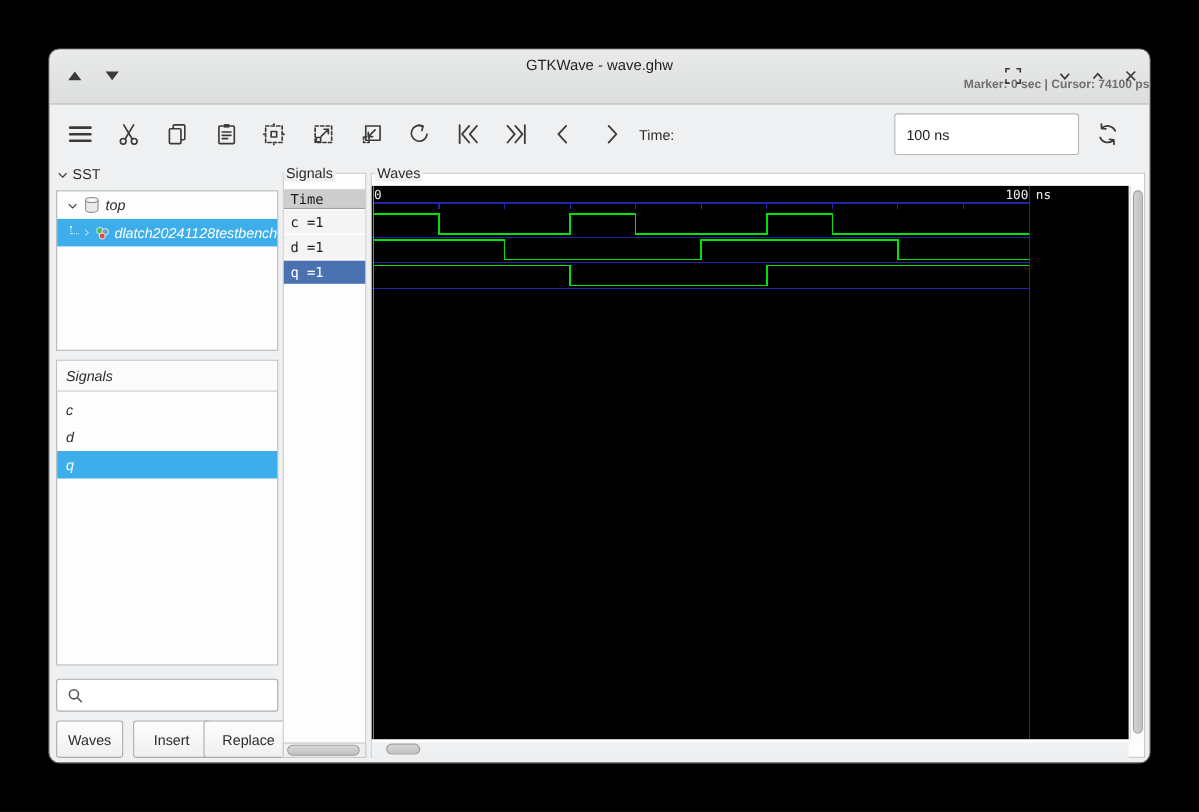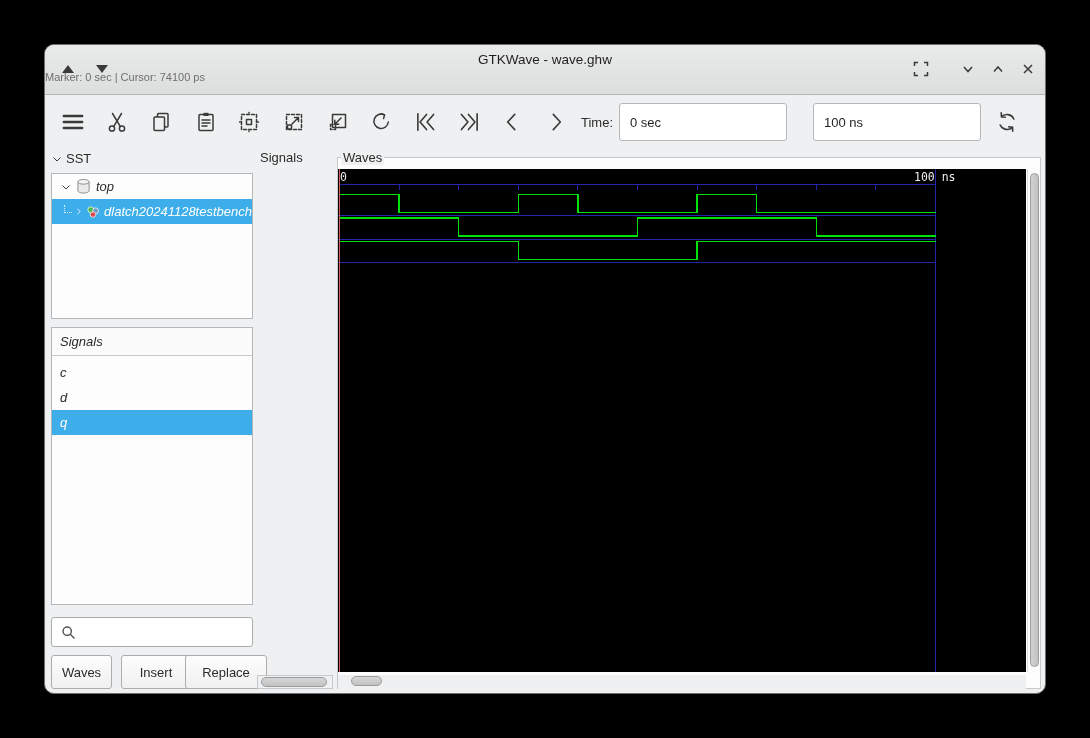--- a/index.html
+++ b/index.html
@@ -4,21 +4,21 @@
 <style>
   html,body{margin:0;padding:0;background:#000;width:1090px;height:738px;overflow:hidden;
     font-family:"Liberation Sans",sans-serif;}
   *{box-sizing:border-box;}
   #window{position:absolute;left:44px;top:44px;width:1002px;height:650px;background:#eff0f1;
     border:1px solid #6e6e6e;border-radius:10px;overflow:hidden;padding-left:32px;}
   
   #titlebar{position:absolute;left:0;top:0;width:100%;height:50px;
     background:linear-gradient(#e9eaea,#dcdddd);border-bottom:1px solid #b6b6b6;}
   .tb-title{position:absolute;left:0;top:7px;width:100%;text-align:center;font-size:13.5px;color:#1f1f1f;}
-  .tb-status{position:absolute;left:0;top:26px;width:100%;text-align:left;font-size:11px;color:#6f6f6f;}
+  .tb-status{position:absolute;left:0;top:26px;width:100%;text-align:right;font-size:11px;color:#6f6f6f;font-weight:bold;}
   .chrome-btn{position:absolute;top:11px;width:26px;height:26px;display:flex;align-items:center;justify-content:center;background:transparent;border:none;padding:0;cursor:default;}
   .tri-up{width:0;height:0;border-left:6px solid transparent;border-right:6px solid transparent;border-bottom:8px solid #3a3a3a;}
   .tri-down{width:0;height:0;border-left:6px solid transparent;border-right:6px solid transparent;border-top:8px solid #3a3a3a;}
   
   .tbtn{position:absolute;top:59px;width:36px;height:36px;background:transparent;border:none;padding:0;
     display:flex;align-items:center;justify-content:center;}
   .tbtn svg{stroke:#3a3a3a;fill:none;stroke-width:1.5;stroke-linecap:round;stroke-linejoin:round;}
   .range-label{position:absolute;top:70px;font-size:13px;color:#2b2b2b;}
   .range-input{position:absolute;top:58px;width:168px;height:38px;border:1px solid #b4b8ba;border-radius:3px;
     background:#fff;font-size:13px;color:#1f1f1f;padding:0 10px;font-family:"Liberation Sans",sans-serif;}
@@ -161,21 +161,20 @@
         <polyline points="14.5,5 8,12 14.5,19"></polyline>
       </svg>
     </button>
   <button class="tbtn" style="left:493px;">
     <svg width="26" height="26" viewBox="0 0 24 24">
         <polyline points="9.5,5 16,12 9.5,19"></polyline>
       </svg>
     </button>
 
   <span class="range-label" style="left:536px;">Time:</span>
-  <input class="range-input" style="left: 574px;" value="0 sec">
   <span class="range-label" style="left:748px;margin-left:34px;">To:</span>
   <input class="range-input" style="left: 768px;" value="100 ns">
   <button class="tbtn" style="left:944px;">
     <svg width="26" height="26" viewBox="0 0 24 24">
       <path d="M18.3,9.2 A7,7 0 0 0 6.9,7.2 M6.9,7.2 L6.7,3.6 M6.9,7.2 L10.4,7.6"></path>
       <path d="M5.7,14.8 A7,7 0 0 0 17.1,16.8 M17.1,16.8 L17.3,20.4 M17.1,16.8 L13.6,16.4"></path>
       </svg>
     </button>
 
   <div class="sst-header">
@@ -223,20 +222,26 @@
         <path d="M11.5,11.5 L16,16"></path>
       </svg>
     <input style="position: absolute; left: 28px; top: 1px; width: 168px; height: 26px; border: none; outline: none; font-size: 13px; background: transparent; font-family: &quot;Liberation Sans&quot;, sans-serif;" placeholder="">
   </div>
 
   <button class="act-btn" style="left:6px;width:61px;">Waves</button>
   <button class="act-btn" style="left:76px;width:70px;">Insert</button>
   <button class="act-btn" style="left:140px;width:82px;">Replace</button>
 
   <span class="legend" style="left:213px;top:105px;">Signals</span>
+  <div class="frame" style="left:212px;top:112px;width:76px;height:532px;">
+    <div class="sig-time mono">Time</div>
+    <div class="sig-row mono" style="top:33px;">c =1</div>
+    <div class="sig-row mono" style="top:56px;">d =1</div>
+    <div class="sig-row mono selected" style="top:79px;">q =1</div>
+  </div>
   <div class="htrack" style="left:212px;top:630px;width:76px;height:14px;">
     <div class="hthumb" style="left:3px;top:1px;width:66px;height:10px;"></div>
   </div>
 
   <span class="legend" style="left:296px;top:105px;">Waves</span>
   <div class="frame" style="left:292px;top:112px;width:704px;height:532px;background:#fdfdfd;"></div>
   <div id="wave-canvas">
     <span class="wave-time-label mono" style="left:2px;">0</span>
     <span class="wave-time-label mono" style="left:576px;">100 ns</span>
     <svg id="wave-svg" width="688" height="503" viewBox="0 0 688 503">

